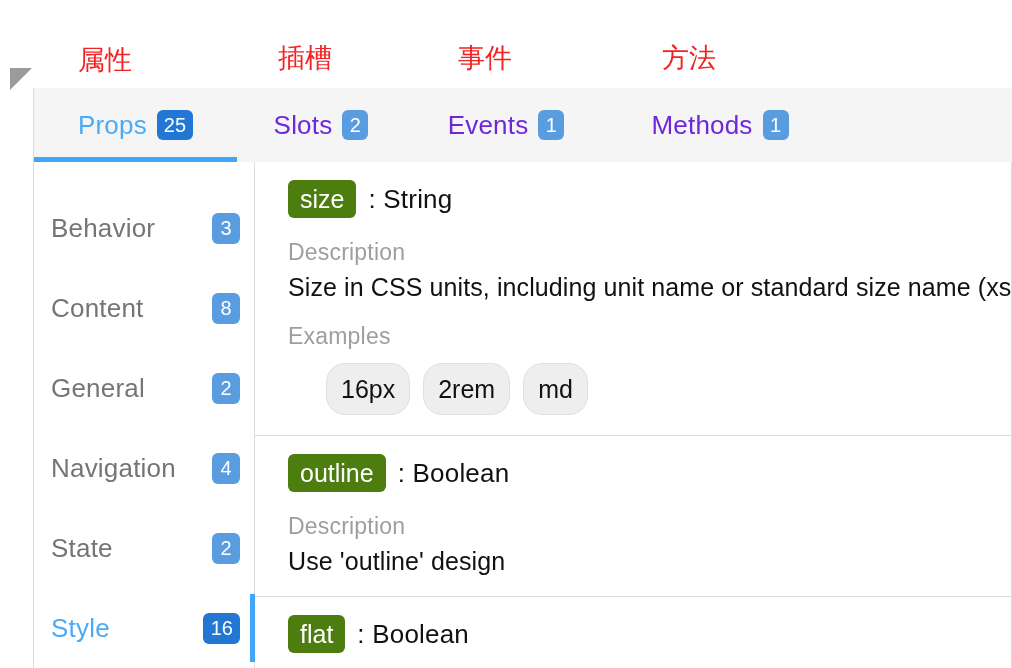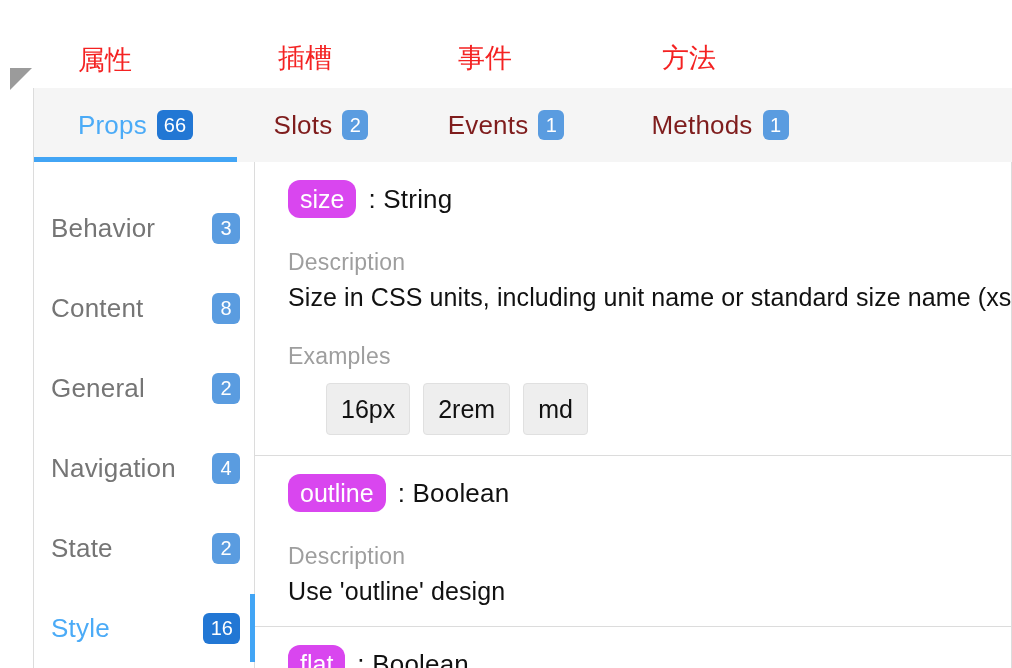--- a/index.html
+++ b/index.html
@@ -67,21 +67,21 @@
     display: flex;
     align-items: center;
     gap: 10px;
     height: 74px;
     padding: 0 0 0 0;
     cursor: pointer;
     position: relative;
   }
   .tab-label {
     font-size: 26px;
-    color: #7f1d1d;
+    color: #6d28d9;
     letter-spacing: .2px;
   }
   .tab.active .tab-label { color: #4babf7; }
   .tab-badge {
     display: inline-flex;
     align-items: center;
     justify-content: center;
     min-width: 26px;
     height: 30px;
     padding: 0 7px;
@@ -173,34 +173,34 @@
     align-items: center;
     gap: 0;
     white-space: nowrap;
   }
   .prop-name {
     display: inline-flex;
     align-items: center;
     justify-content: center;
     height: 38px;
     padding: 0 12px;
-    border-radius: 12px;
-    background: #d946ef;
+    border-radius: 6px;
+    background: #4d7c0f;
     color: #ffffff;
     font-size: 25px;
     line-height: 1;
   }
   .prop-type {
     font-size: 26px;
     color: #111111;
     margin-left: 12px;
     letter-spacing: .2px;
   }
   .sub-label {
-    margin-top: 31px;
+    margin-top: 21px;
     font-size: 23px;
     color: #9e9e9e;
     letter-spacing: .2px;
   }
   .desc-text {
     margin-top: 7px;
     font-size: 25px;
     color: #111111;
     white-space: nowrap;
     letter-spacing: .1px;
@@ -210,21 +210,21 @@
     display: flex;
     gap: 13px;
     padding-left: 38px;
   }
   .chip {
     display: inline-flex;
     align-items: center;
     justify-content: center;
     height: 52px;
     padding: 0 14px;
-    border-radius: 4px;
+    border-radius: 19px;
     background: #eeeeee;
     border: 1px solid #e0e0e0;
     color: #111111;
     font-size: 25px;
     line-height: 1;
   }
 </style>
 </head>
 <body>
 
@@ -235,21 +235,21 @@
   <div id="anno-layer">
       <div class="anno" style="left: 78px; top: 46px;">属性</div>
       <div class="anno" style="left: 278px; top: 44px;">插槽</div>
       <div class="anno" style="left: 458px; top: 44px;">事件</div>
       <div class="anno" style="left: 662px; top: 44px;">方法</div>
     </div>
 
   <div class="tabbar" id="tabbar">
       <div class="tab active" style="width: 203px; justify-content: center;">
         <span class="tab-label">Props</span>
-        <span class="tab-badge">66</span>
+        <span class="tab-badge">25</span>
         <span class="tab-underline"></span>
       </div>
       <div class="tab" style="width: 168px; justify-content: center;">
         <span class="tab-label">Slots</span>
         <span class="tab-badge">2</span>
       </div>
       <div class="tab" style="width: 202px; justify-content: center;">
         <span class="tab-label">Events</span>
         <span class="tab-badge">1</span>
       </div>

